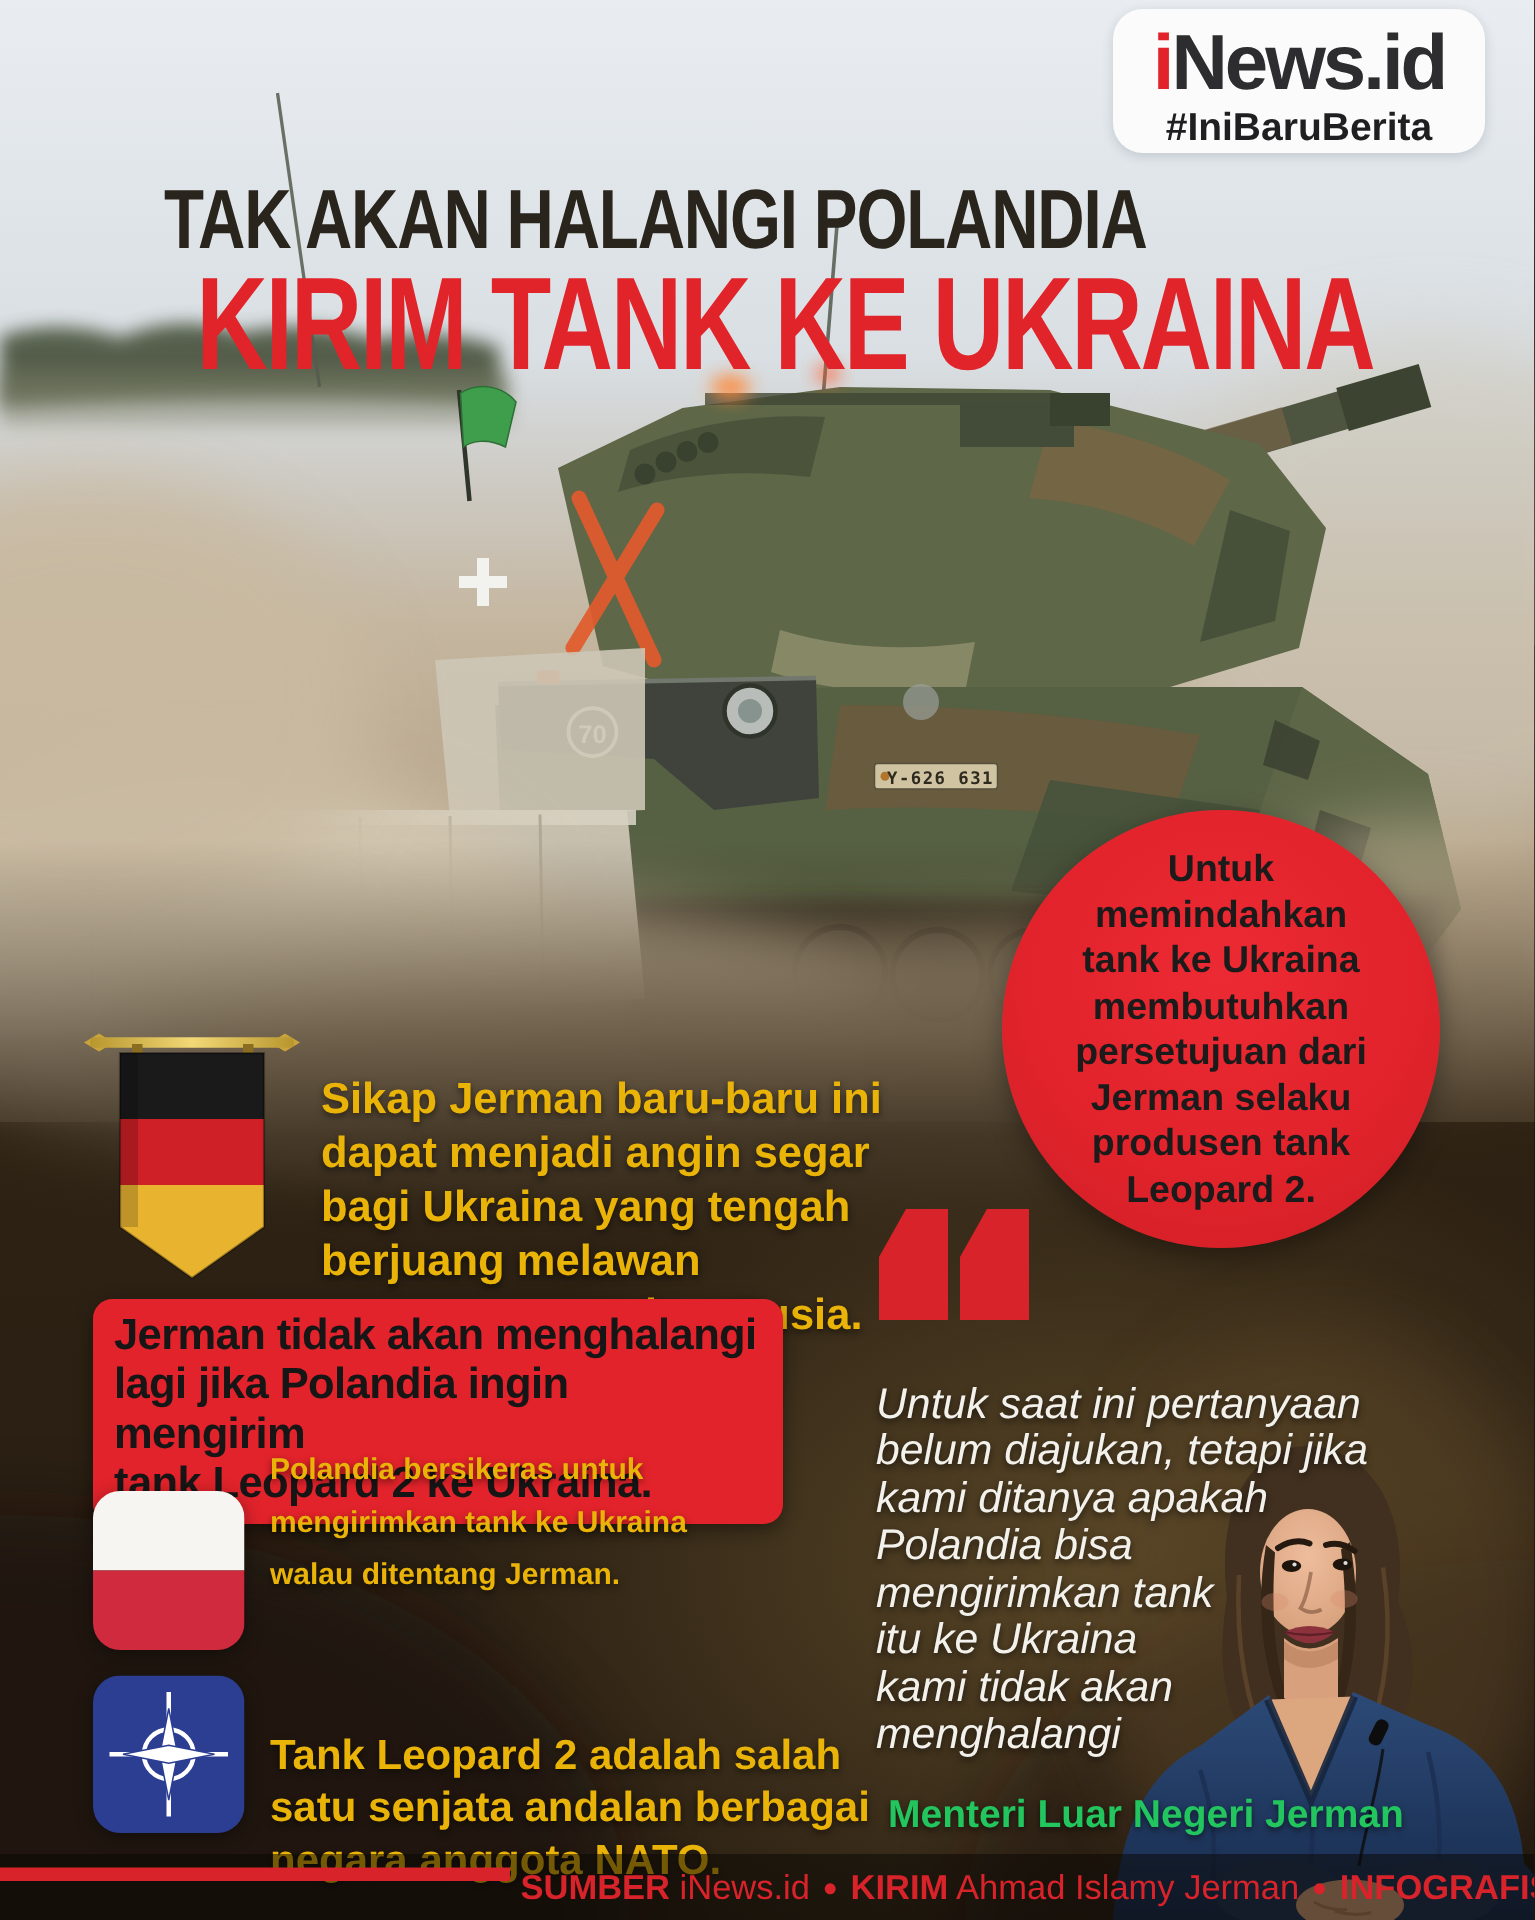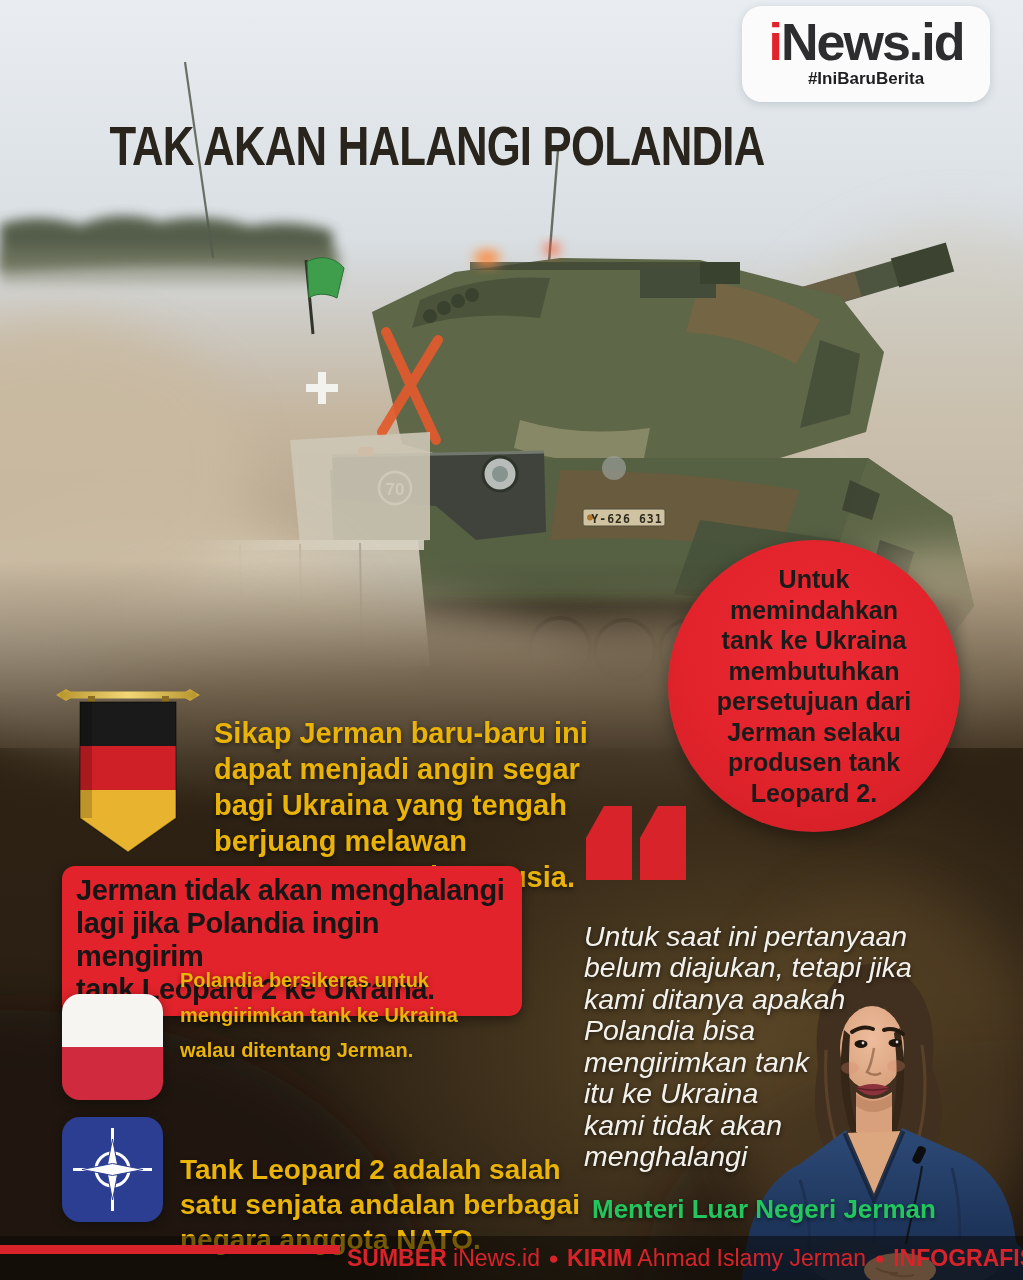--- a/index.html
+++ b/index.html
@@ -6,21 +6,21 @@
   .stage{position:relative;width:1023px;height:1280px;overflow:hidden;
          font-family:"Liberation Sans",sans-serif;background:#2b2013;}
   .stage *{box-sizing:border-box;}
   svg.scene{position:absolute;left:0;top:0;}
 
   
   .logo{position:absolute;left:742px;top:6px;width:248px;height:96px;background:#fbfbfb;
         border-radius:20px;box-shadow:0 2px 8px rgba(40,60,80,.18);text-align:center;padding-top:10px;}
   .logo-text{font-size:52px;font-weight:bold;letter-spacing:-2px;line-height:52px;color:#2d2d2f;}
   .logo-i{color:#e2232b;}
-  .logo-tag{font-size:17px;font-weight:bold;color:#1f1f22;letter-spacing:0;margin-top:1px;}
+  .logo-tag{font-size:26px;font-weight:bold;color:#1f1f22;letter-spacing:0;margin-top:1px;}
 
   
   .title{position:absolute;left:0;top:118px;width:874px;text-align:center;}
   .t1,.t2{white-space:nowrap;}
   .t1 span{display:inline-block;transform:scaleX(.78);transform-origin:center;
            font-size:56px;line-height:56px;font-weight:bold;color:#2a251c;letter-spacing:-1px;}
   .t2 span{display:inline-block;transform:scaleX(.75);transform-origin:center;
            font-size:88px;line-height:84px;font-weight:bold;color:#e1242a;letter-spacing:-2px;}
 
   
@@ -259,20 +259,21 @@
     </g>
   </svg>
 
   <div class="logo">
     <div class="logo-text"><span class="logo-i">i</span><span>News.id</span></div>
     <div class="logo-tag">#IniBaruBerita</div>
   </div>
 
   <div class="title">
     <div class="t1"><span>TAK AKAN HALANGI POLANDIA</span></div>
+    <div class="t2"><span>KIRIM TANK KE UKRAINA</span></div>
   </div>
 
   <div class="circle">
     <p>Untuk
 memindahkan
 tank ke Ukraina
 membutuhkan
 persetujuan dari
 Jerman selaku
 produsen tank

